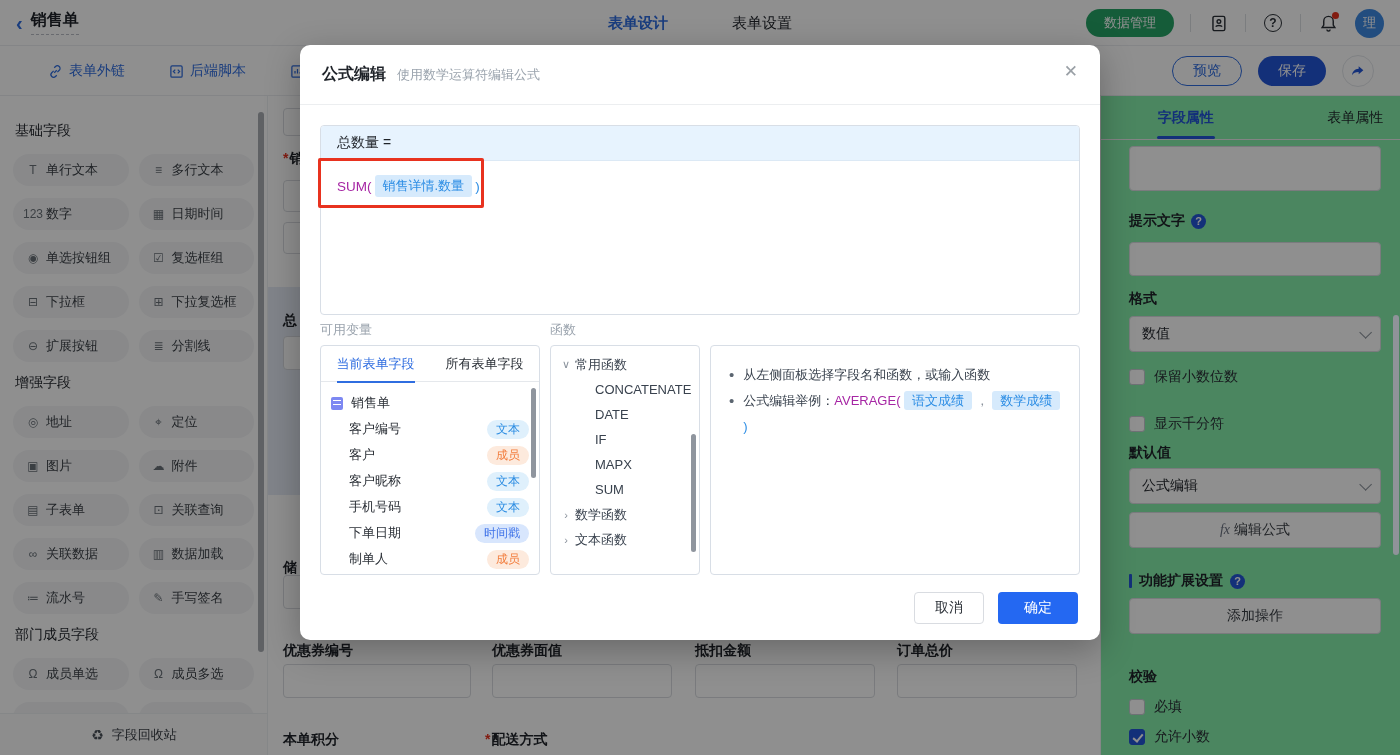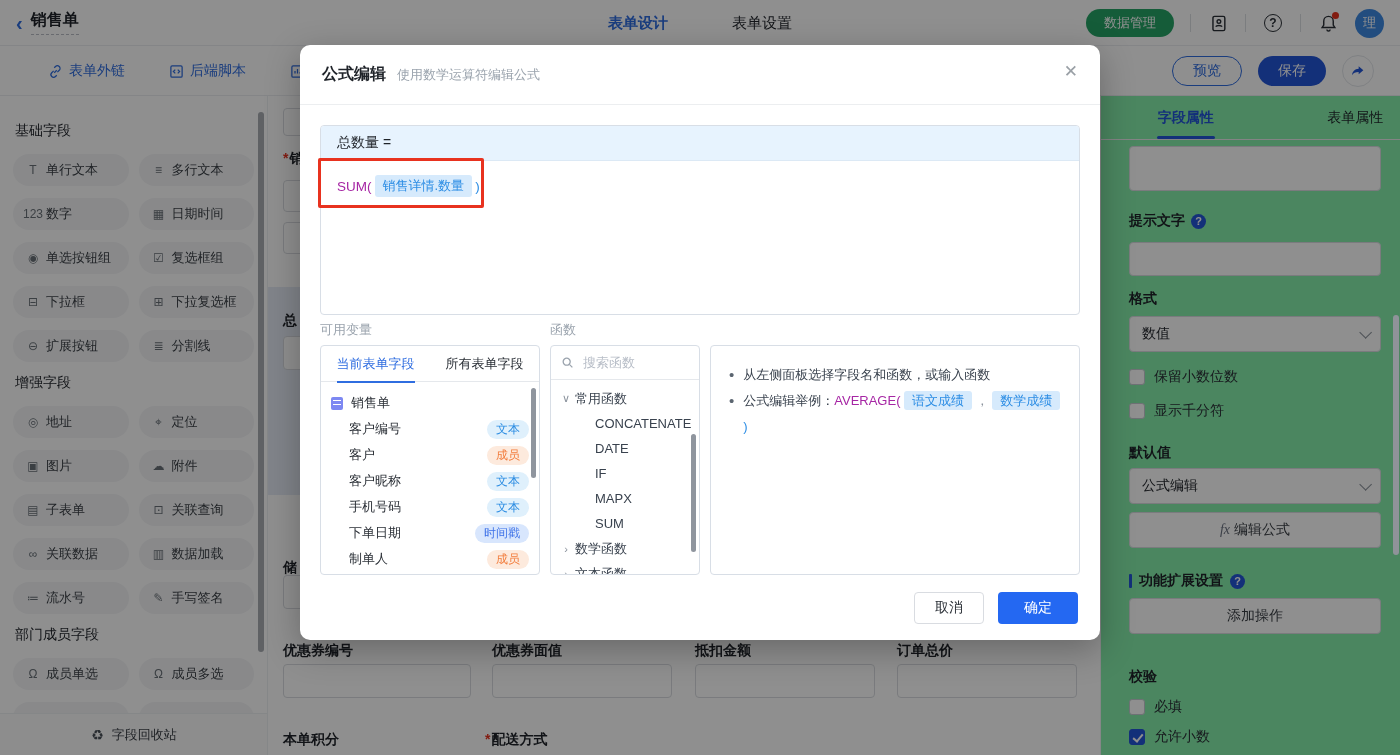--- a/index.html
+++ b/index.html
@@ -366,21 +366,21 @@
     <div class="p-input" style="top:146px;height:34px;"></div>
     <div class="p-label" style="top:194px;">格式</div>
     <div class="p-select" style="top:220px;height:36px;">
       <span>数值</span>
         <span class="chev"></span>
     </div>
     <div class="cb-row" style="top:272px;">
       <span class="cb"></span>
         <span>保留小数位数</span>
     </div>
-    <div class="cb-row" style="top:306px;">
+    <div class="cb-row" style="top:319px;">
       <span class="cb"></span>
         <span>显示千分符</span>
     </div>
     <div class="p-label" style="top:348px;">默认值</div>
     <div class="p-select" style="top:372px;height:36px;">
       <span>公式编辑</span>
         <span class="chev"></span>
     </div>
     <div class="p-btn" style="top:416px;height:36px;">
       <span class="fx">fx</span>
@@ -466,27 +466,20 @@
             <div class="var-row">
               <span class="var-name">制单人</span>
               <span class="var-tag" data-type="成员">成员</span>
             </div>
           </div>
       </div>
       <div class="thumb" style="right:3px;top:42px;height:90px;"></div>
     </div>
 
     <div class="panel-box" style="left:250px;top:300px;width:150px;height:230px;">
-      <div class="fn-search">
-        <svg width="13" height="13" viewBox="0 0 24 24" fill="none" stroke="#9aa3ad" stroke-width="2.4">
-            <circle cx="10.5" cy="10.5" r="6.5"></circle>
-            <path d="M15.5 15.5L21 21"></path>
-          </svg>
-        <input placeholder="搜索函数" style="">
-      </div>
       <div class="fn-list">
 
           <div class="fn-row" data-kind="group">
             <span class="fn-caret">∨</span>
             <span class="fn-label">常用函数</span>
           </div>
 
           <div class="fn-row" data-kind="fn">
             <span class="fn-caret"></span>
             <span class="fn-label">CONCATENATE</span>

